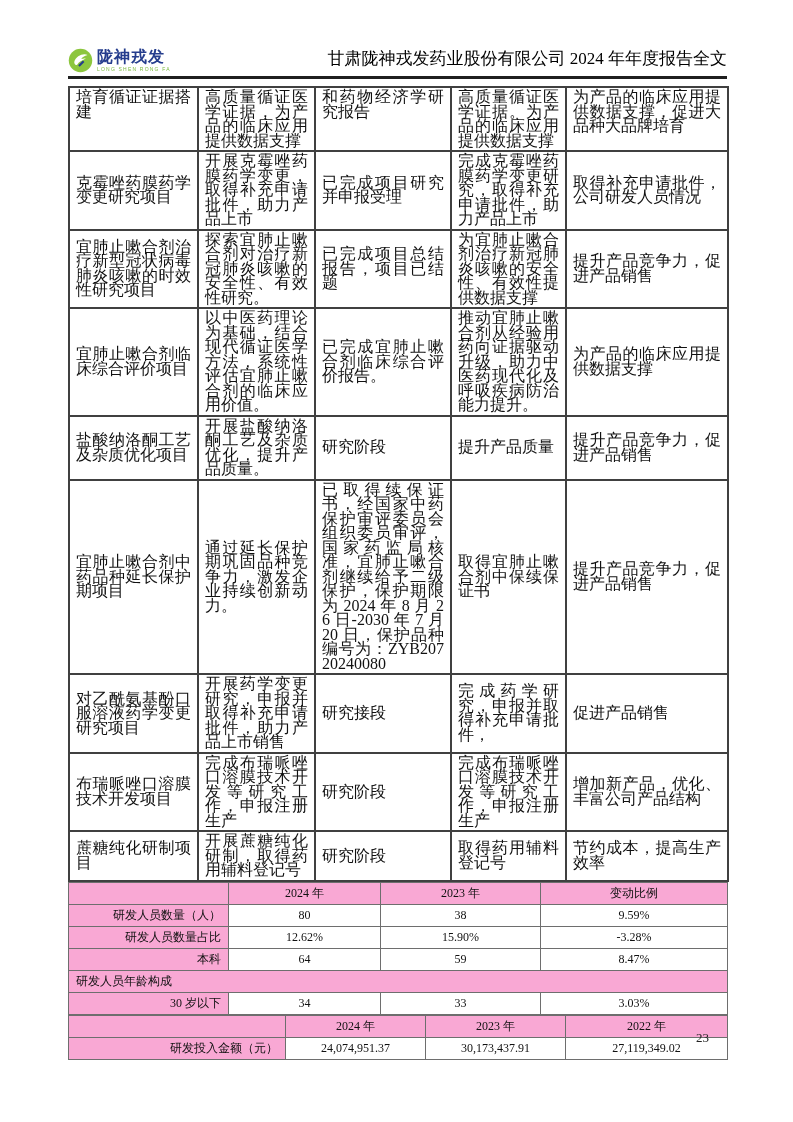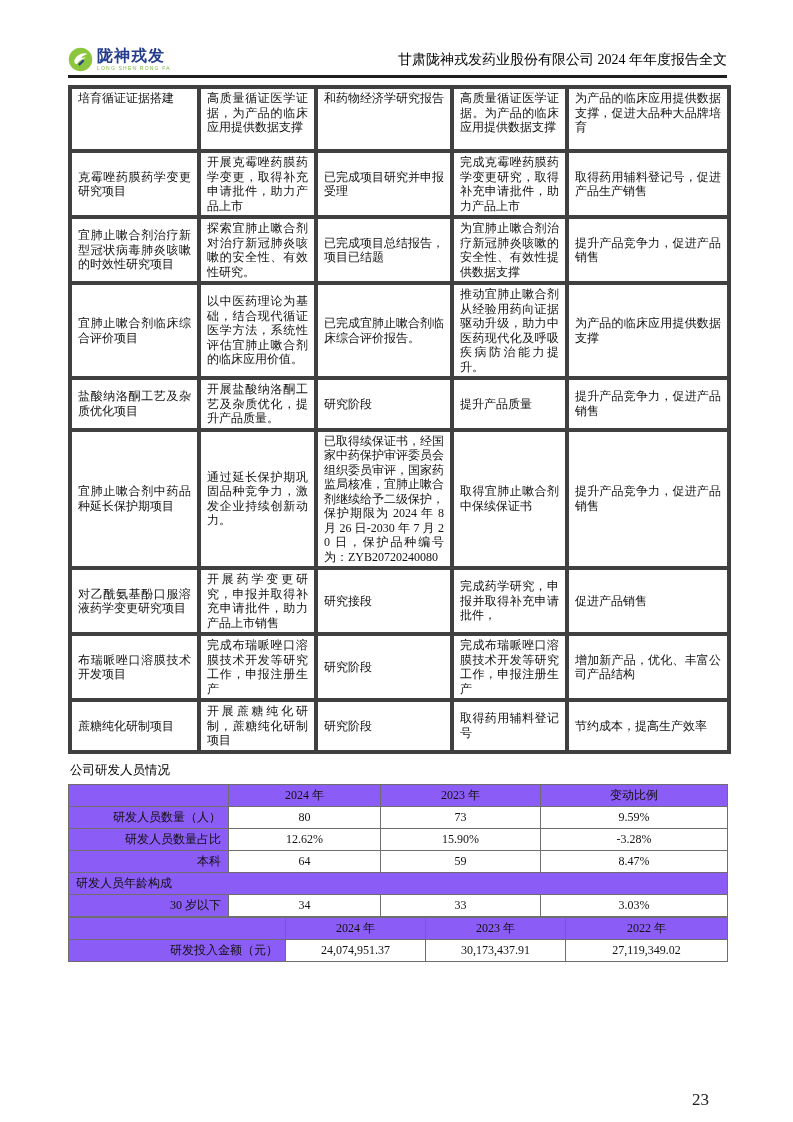--- a/index.html
+++ b/index.html
@@ -7,41 +7,41 @@
   .page { width:793px; height:1122px; background:#ffffff; position:relative; margin:0 auto; overflow:hidden; }
   .content { position:absolute; left:68px; top:0; width:659px; }
 
   
   .hdr-bar { display:flex; justify-content:space-between; align-items:flex-end; padding-top:47px; border-bottom:3px solid #1f1f1f; padding-bottom:3px; }
   .logo { display:flex; align-items:center; gap:4px; }
   .logo-circle { width:25px; height:25px; flex:0 0 25px; }
   .logo-text { display:flex; flex-direction:column; line-height:1; }
   .logo-cn { font-size:16px; font-weight:bold; color:#253d8d; letter-spacing:1px; }
   .logo-en { font-size:5px; color:#7ab93d; letter-spacing:1.2px; margin-top:2px; font-family:"Liberation Sans",sans-serif; }
-  .report-title { font-size:14px; color:#000; padding-bottom:3px;font-family:Liberation Serif, serif; }
+  .report-title { font-size:17px; color:#000; padding-bottom:3px;font-family:Liberation Serif, serif; }
 
   
   table { border-collapse:collapse; table-layout:fixed; width:659px; }
   .projects { margin-top:7px; }
-  .projects td { border:4px solid #404040; font-size:12px; line-height:14.5px; padding:2px 6px; vertical-align:middle; color:#111;
+  .projects td { border:2px solid #404040; font-size:16px; line-height:14.5px; padding:2px 6px; vertical-align:middle; color:#111;
                  text-align:justify; text-justify:inter-character; word-break:break-all; }
   .projects tr.row-cont td { vertical-align:top; height:64px; }
 
   
   .section-label { font-size:12.5px; color:#000; margin:8px 0 5px 2px; }
 
   
   .grid th, .grid td { border:1px solid #6e6e6e; font-size:12px; color:#111; padding:2px 7px; height:22px; vertical-align:middle; }
   .grid th { font-weight:normal; text-align:center; }
-  .gray { background:#8b5cf6; }
+  .gray { background:#f9a8d4; }
   .lbl { text-align:right; }
   .num { text-align:center; background:#fff; }
   .sec { text-align:left; }
 
-  .page-number { position:absolute; top:1090px; right:84px; font-size:17px; color:#222; }
+  .page-number { position:absolute; top:1030px; right:84px; font-size:13px; color:#222; }
 </style>
 </head>
 <body>
 
 <div class="page">
   <div class="content">
 
     <div class="hdr-bar">
       <div class="logo">
         <svg class="logo-circle" viewBox="0 0 32 32">
@@ -71,21 +71,21 @@
           <td>高质量循证医学证据，为产品的临床应用提供数据支撑</td>
           <td>和药物经济学研究报告</td>
           <td>高质量循证医学证据。为产品的临床应用提供数据支撑</td>
           <td>为产品的临床应用提供数据支撑，促进大品种大品牌培育</td>
         </tr>
         <tr>
           <td>克霉唑药膜药学变更研究项目</td>
           <td>开展克霉唑药膜药学变更，取得补充申请批件，助力产品上市</td>
           <td>已完成项目研究并申报受理</td>
           <td>完成克霉唑药膜药学变更研究，取得补充申请批件，助力产品上市</td>
-          <td>取得药用辅料登记号，促进产品生产销售</td>
+          <td>取得补充申请批件，公司研发人员情况</td>
         </tr>
         <tr>
           <td>宜肺止嗽合剂治疗新型冠状病毒肺炎咳嗽的时效性研究项目</td>
           <td>探索宜肺止嗽合剂对治疗新冠肺炎咳嗽的安全性、有效性研究。</td>
           <td>已完成项目总结报告，项目已结题</td>
           <td>为宜肺止嗽合剂治疗新冠肺炎咳嗽的安全性、有效性提供数据支撑</td>
           <td>提升产品竞争力，促进产品销售</td>
         </tr>
         <tr>
           <td>宜肺止嗽合剂临床综合评价项目</td>
@@ -117,47 +117,46 @@
         </tr>
         <tr>
           <td>布瑞哌唑口溶膜技术开发项目</td>
           <td>完成布瑞哌唑口溶膜技术开发等研究工作，申报注册生产</td>
           <td>研究阶段</td>
           <td>完成布瑞哌唑口溶膜技术开发等研究工作，申报注册生产</td>
           <td>增加新产品，优化、丰富公司产品结构</td>
         </tr>
         <tr>
           <td>蔗糖纯化研制项目</td>
-          <td>开展蔗糖纯化研制，蔗糖纯化研制项目</td>
+          <td>开展蔗糖纯化研制，取得药用辅料登记号</td>
           <td>研究阶段</td>
           <td>取得药用辅料登记号</td>
           <td>节约成本，提高生产效率</td>
         </tr>
       </tbody>
     </table>
 
-    <div class="section-label">公司研发人员情况</div>
     <table class="grid">
       <colgroup>
           <col style="width:160px">
           <col style="width:152px">
           <col style="width:160px">
           <col style="width:187px">
         </colgroup>
       <tbody>
         <tr>
           <th class="gray"></th>
           <th class="gray">2024 年</th>
           <th class="gray">2023 年</th>
           <th class="gray">变动比例</th>
         </tr>
         <tr>
           <td class="lbl gray">研发人员数量（人）</td>
           <td class="num">80</td>
-          <td class="num">73</td>
+          <td class="num">38</td>
           <td class="num">9.59%</td>
         </tr>
         <tr>
           <td class="lbl gray">研发人员数量占比</td>
           <td class="num">12.62%</td>
           <td class="num">15.90%</td>
           <td class="num">-3.28%</td>
         </tr>
         <tr>
           <td class="lbl gray">本科</td>

